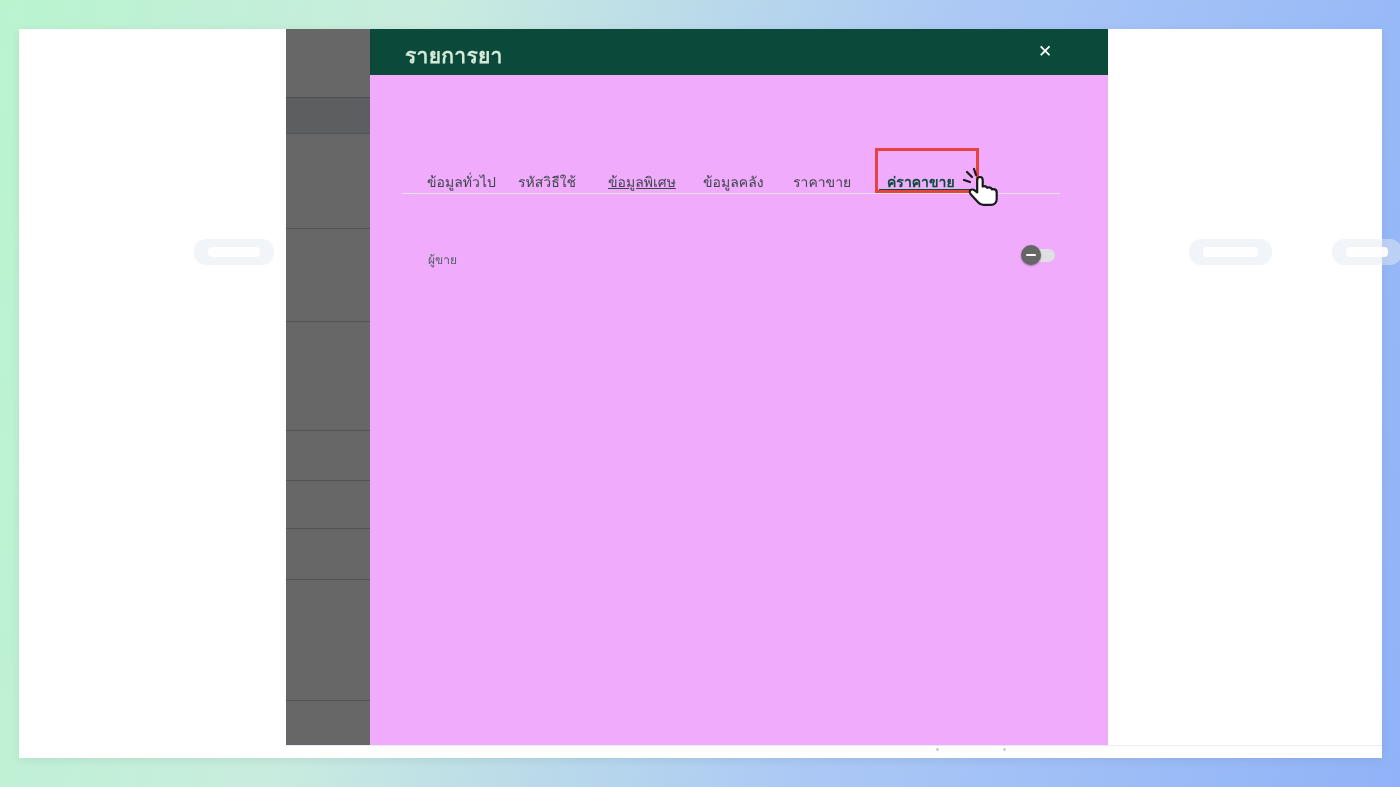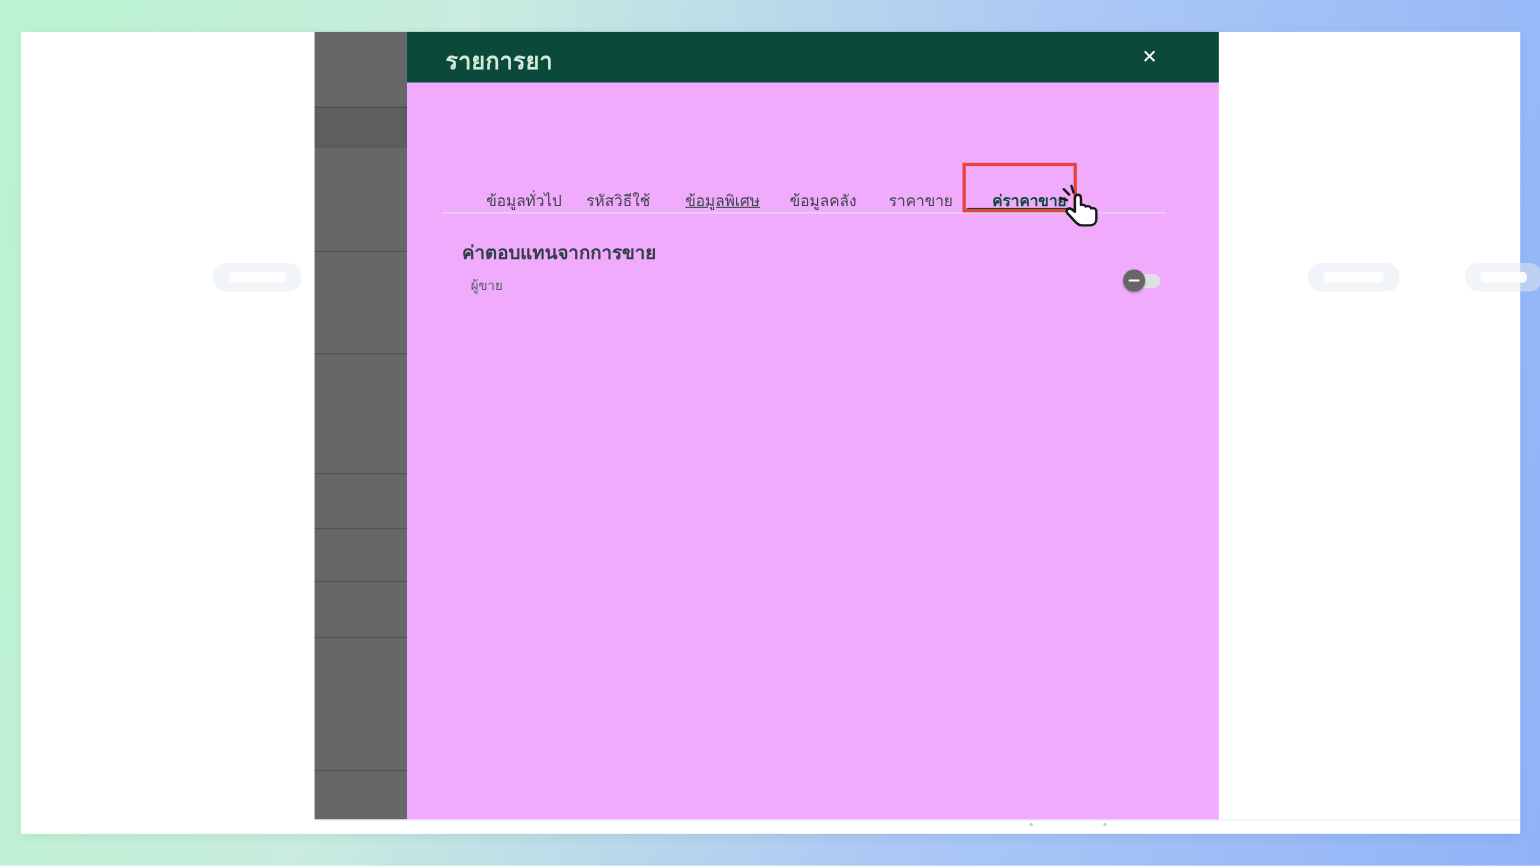--- a/index.html
+++ b/index.html
@@ -51,21 +51,21 @@
                  cursor:pointer; }
   .cancel-link { position:absolute; right:125px; top:25px; font-size:14px; color:#2e2e2e;
                  cursor:pointer; }
   .save-btn { position:absolute; left:637px; top:19px; width:62px; height:29px;
               background:#0b4a3b; color:#ffffff; border:none; border-radius:4px;
               font-size:13px; font-weight:bold; cursor:pointer; font-family:inherit; }
   .hl-save { position:absolute; left:630px; top:13px; width:76px; height:41px;
              border:3px solid #e5433e; }
 
   .tab { position:absolute; top:142px; font-size:14px; color:#3f464b; cursor:pointer;
-         white-space:nowrap;margin-left:15px; }
+         white-space:nowrap; }
   .tab-1 { left:57px; }  .tab-2 { left:148px; } .tab-3 { left:238px;text-decoration:underline; }
   .tab-4 { left:333px; } .tab-5 { left:423px; } .tab-6 { left:517px; }
   .tab.active { color:#0b4a3b; font-weight:bold; }
   .tab-indicator { position:absolute; left:509px; top:160px; width:96px; height:3px;
                    background:#0b4a3b; }
   .hl-tab { position:absolute; left:505px; top:119px; width:104px; height:45px;
             border:3px solid #e5433e; }
   .tabs-divider { position:absolute; left:32px; top:164px; width:658px; height:1px;
                   background:#e1e3e7; }
 
@@ -127,21 +127,20 @@
   <span class="tab tab-1">ข้อมูลทั่วไป</span>
   <span class="tab tab-2">รหัสวิธีใช้</span>
   <span class="tab tab-3">ข้อมูลพิเศษ</span>
   <span class="tab tab-4">ข้อมูลคลัง</span>
   <span class="tab tab-5">ราคาขาย</span>
   <span class="tab tab-6 active">ค่ราคาขาย</span>
   <span class="tabs-divider"></span>
   <span class="tab-indicator"></span>
   <span class="hl-tab"></span>
 
-  <h2 class="section-heading">ค่าตอบแทนจากการขาย</h2>
   <span class="row-label">ผู้ขาย</span>
 
   <span class="switch">
     <span class="track"></span>
     <span class="knob">
       <span class="minus"></span>
     </span>
   </span>
 
 </div>

